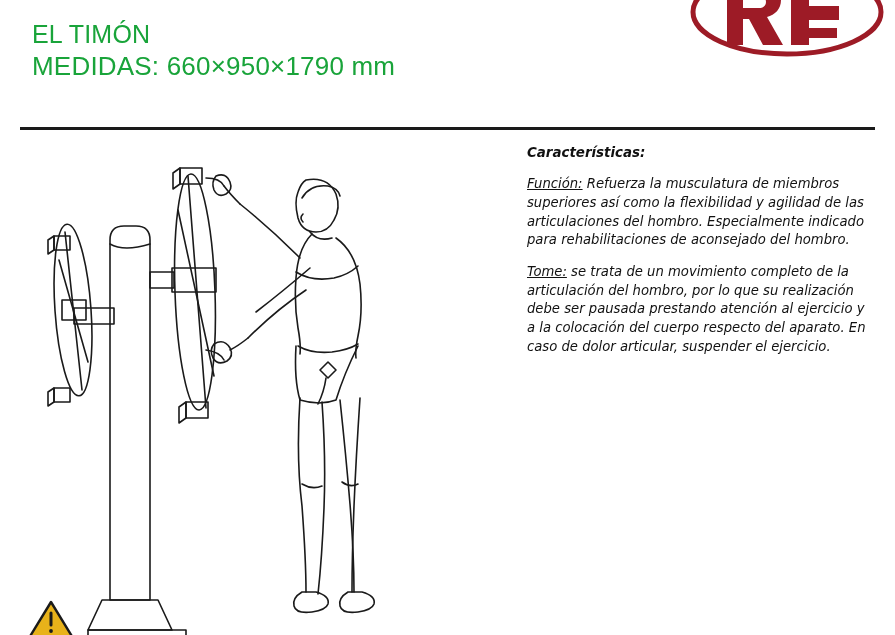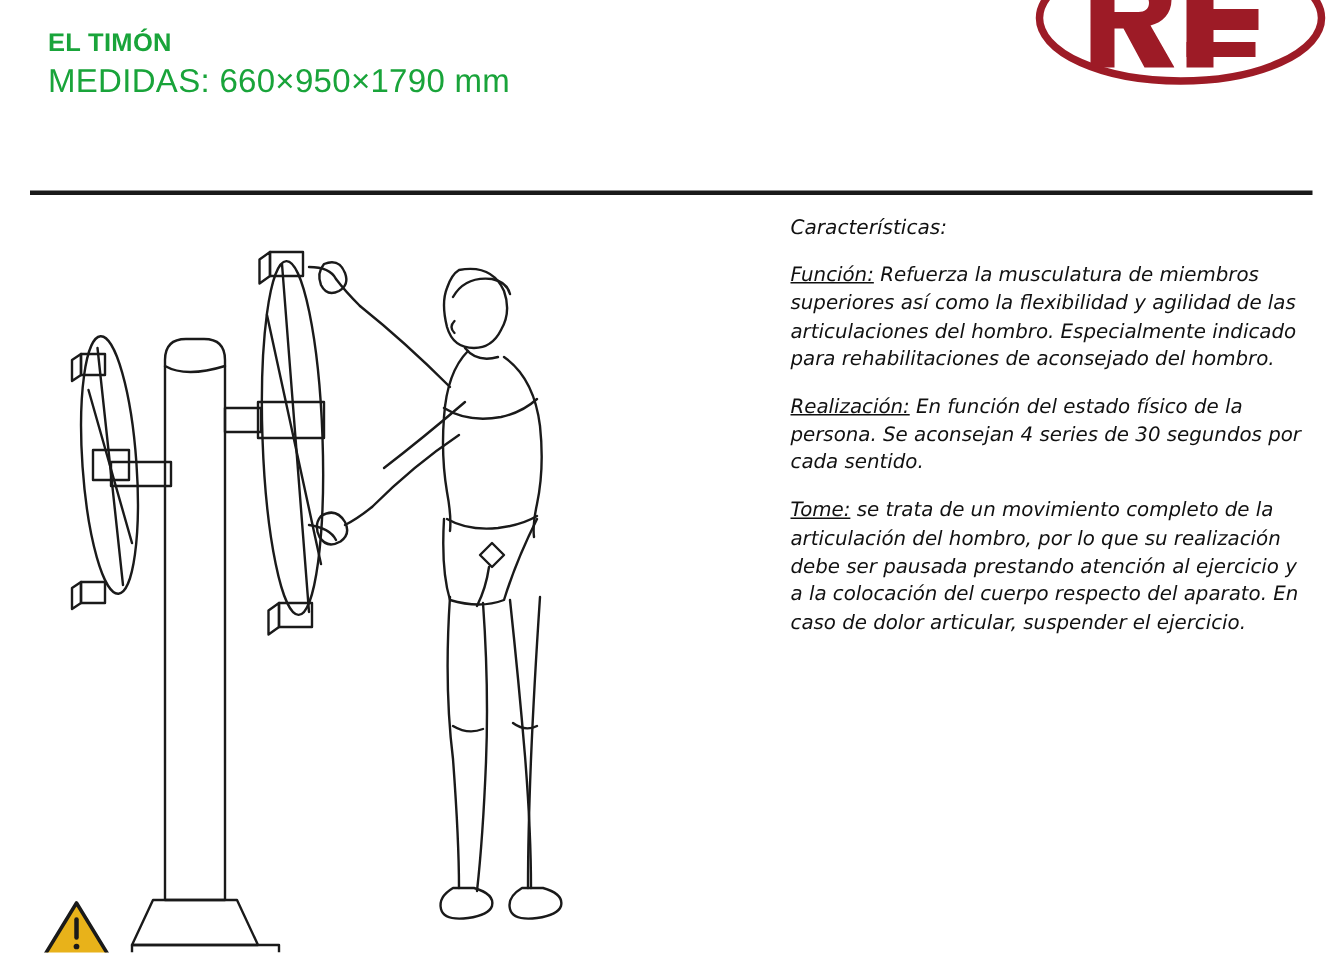--- a/index.html
+++ b/index.html
@@ -22,31 +22,31 @@
     left: 0; top: 0;
     width: 895px; height: 128px;
   }
   #title-block {
     position: absolute;
     left: 32px; top: 18px;
     color: #19a43a;
     line-height: 1.28;
   }
   #title-block .line1 {
-    font-size: 17px;
-    font-weight: bold;
+    font-size: 25px;
+    font-weight: normal;
     letter-spacing: 0.2px;
   }
   #title-block .line2 {
     font-size: 24px;
     font-weight: bold;
     letter-spacing: 0.2px;
   }
   #title-block .line3 {
-    font-size: 22px;
+    font-size: 26px;
     font-weight: normal;
     letter-spacing: 0.2px;
   }
 
   
   #logo {
     position: absolute;
     right: 8px; top: -32px;
     width: 200px; height: 96px;
   }
@@ -66,21 +66,21 @@
     width: 345px;
     color: #111111;
     font-family: "DejaVu Sans", sans-serif;
     font-size: 13.2px;
     line-height: 1.42;
   }
   #text-col h2 {
     margin: 0 0 13px 0;
     font-size: 13.4px;
     font-style: italic;
-    font-weight: normal;
+    font-weight: bold;
   }
   .para {
     margin: 0 0 13px 0;
     font-style: italic;
   }
   .para .lead {
     font-style: italic;
     text-decoration: underline;
     margin-top: 43px;
   }
@@ -231,18 +231,17 @@
       <circle cx="23" cy="31" r="1.9" fill="#1a1a1a"></circle>
     </svg>
   </div>
 
   <div id="text-col">
     <h2>Características:</h2>
 
     <p class="para"><span class="lead">Función:</span><span> Refuerza la musculatura de miembros superiores así como la flexibilidad y agilidad de las articulaciones del hombro. Especialmente indicado para rehabilitaciones de aconsejado del hombro.</span></p>
 
 
-    <p class="para"><span class="lead">Realización:</span><span> En función del estado físico de la persona. Se aconsejan 4 series de 30 segundos por cada sentido.</span></p>
 
     <p class="para"><span class="lead">Tome:</span><span> se trata de un movimiento completo de la articulación del hombro, por lo que su realización debe ser pausada prestando atención al ejercicio y a la colocación del cuerpo respecto del aparato. En caso de dolor articular, suspender el ejercicio.</span></p>
   </div>
 
 </div>
 
 </body></html>

